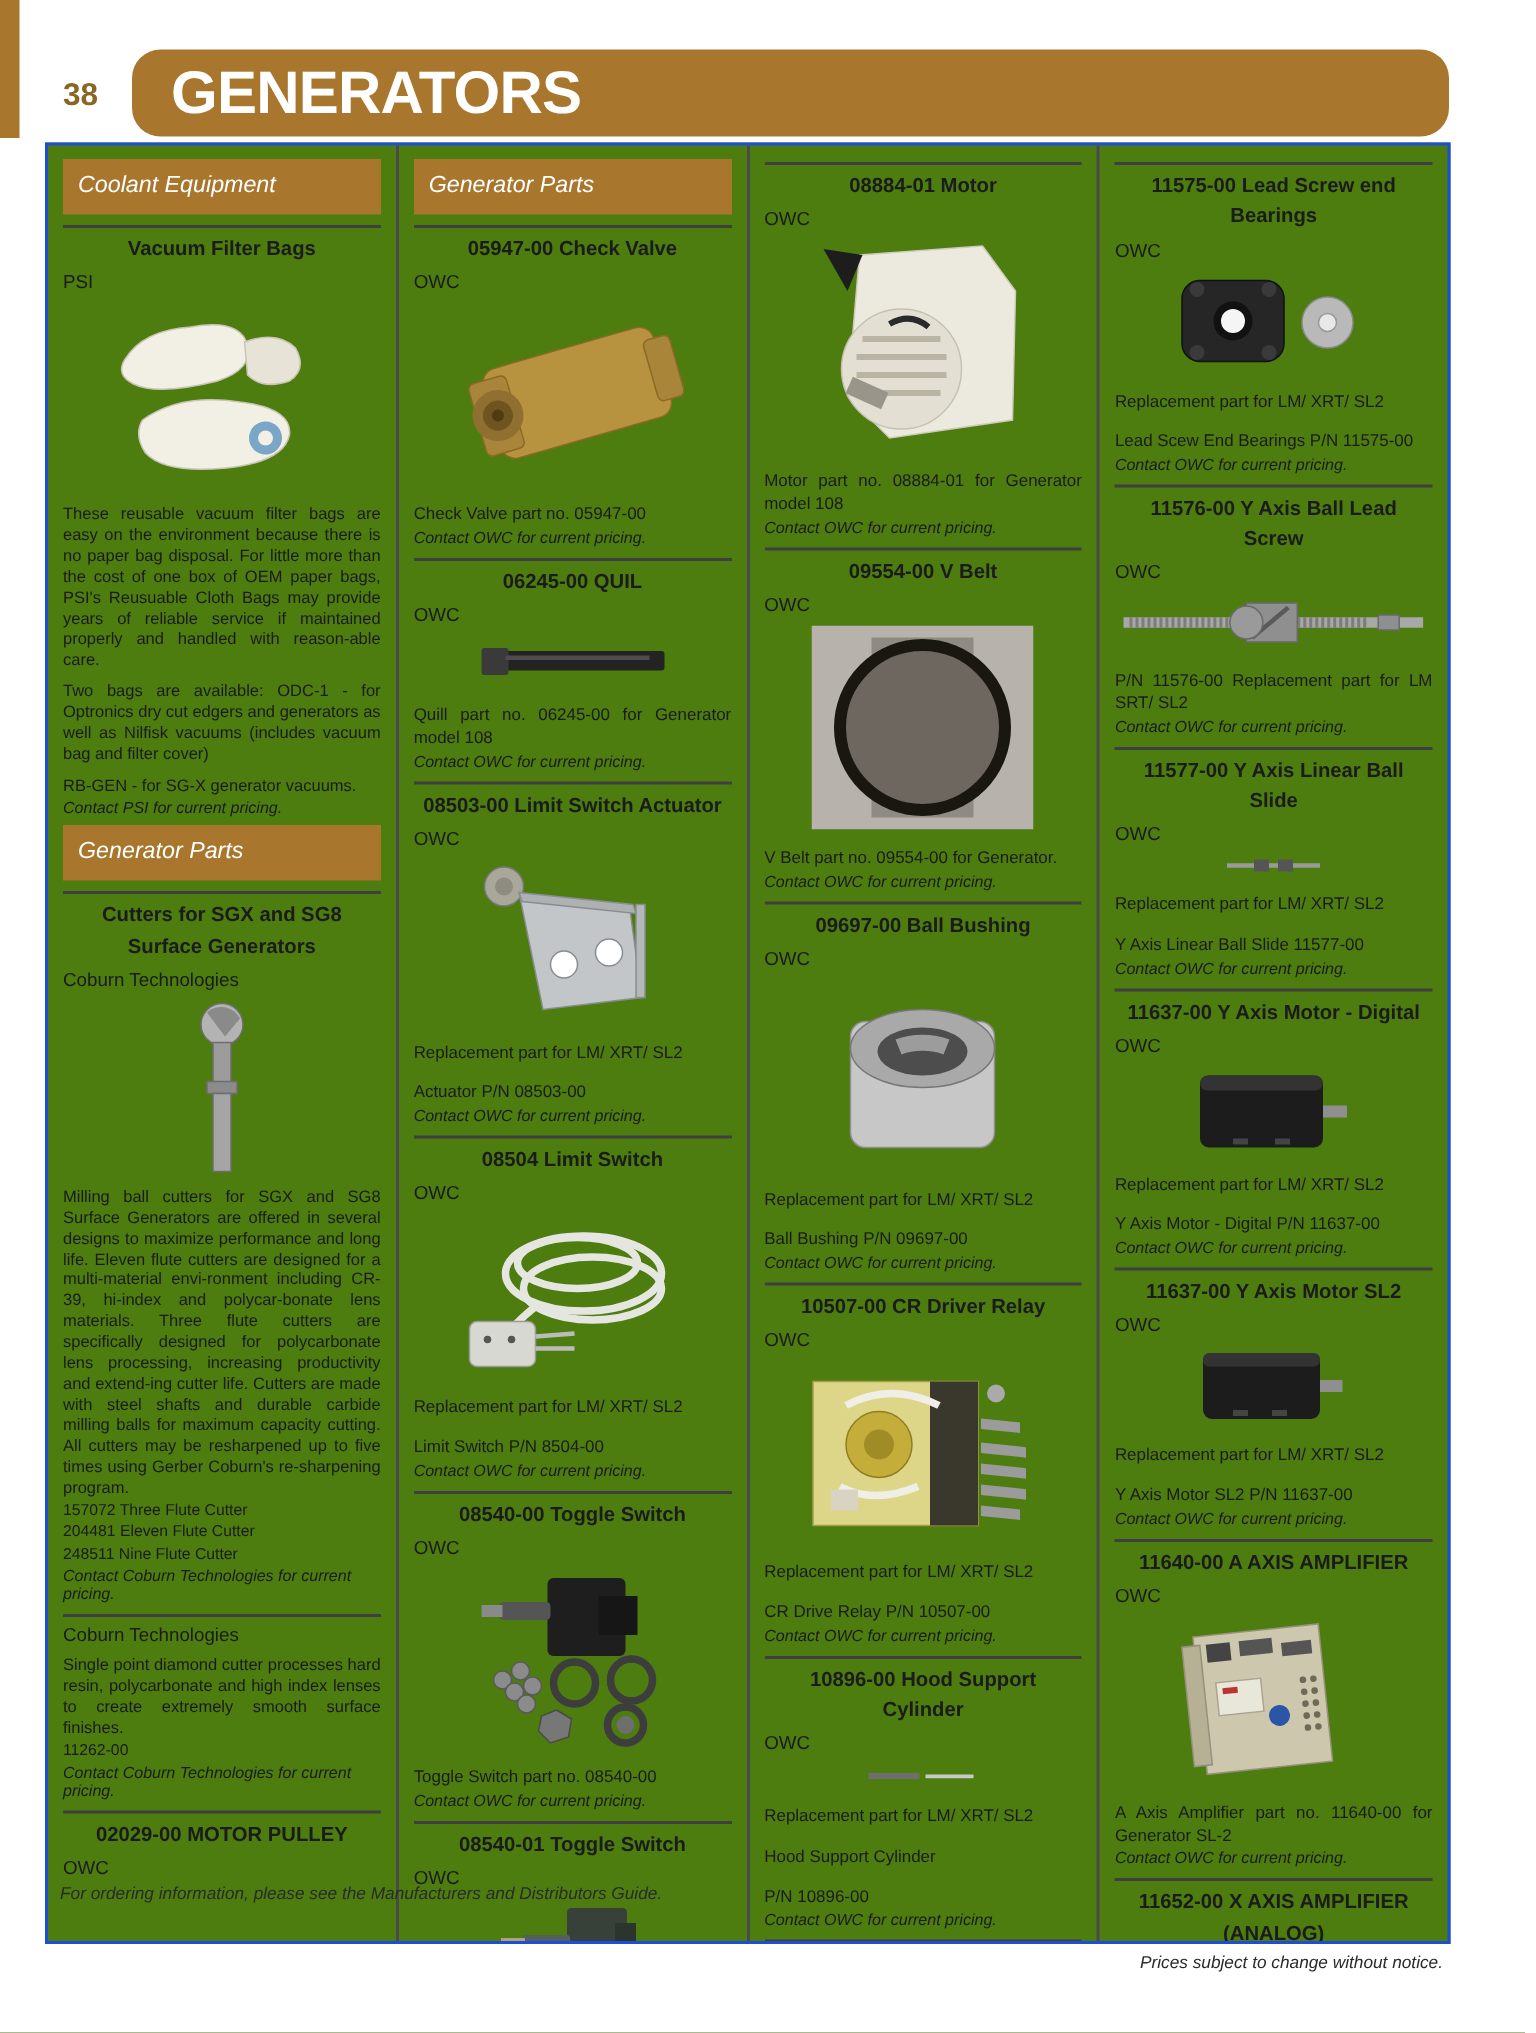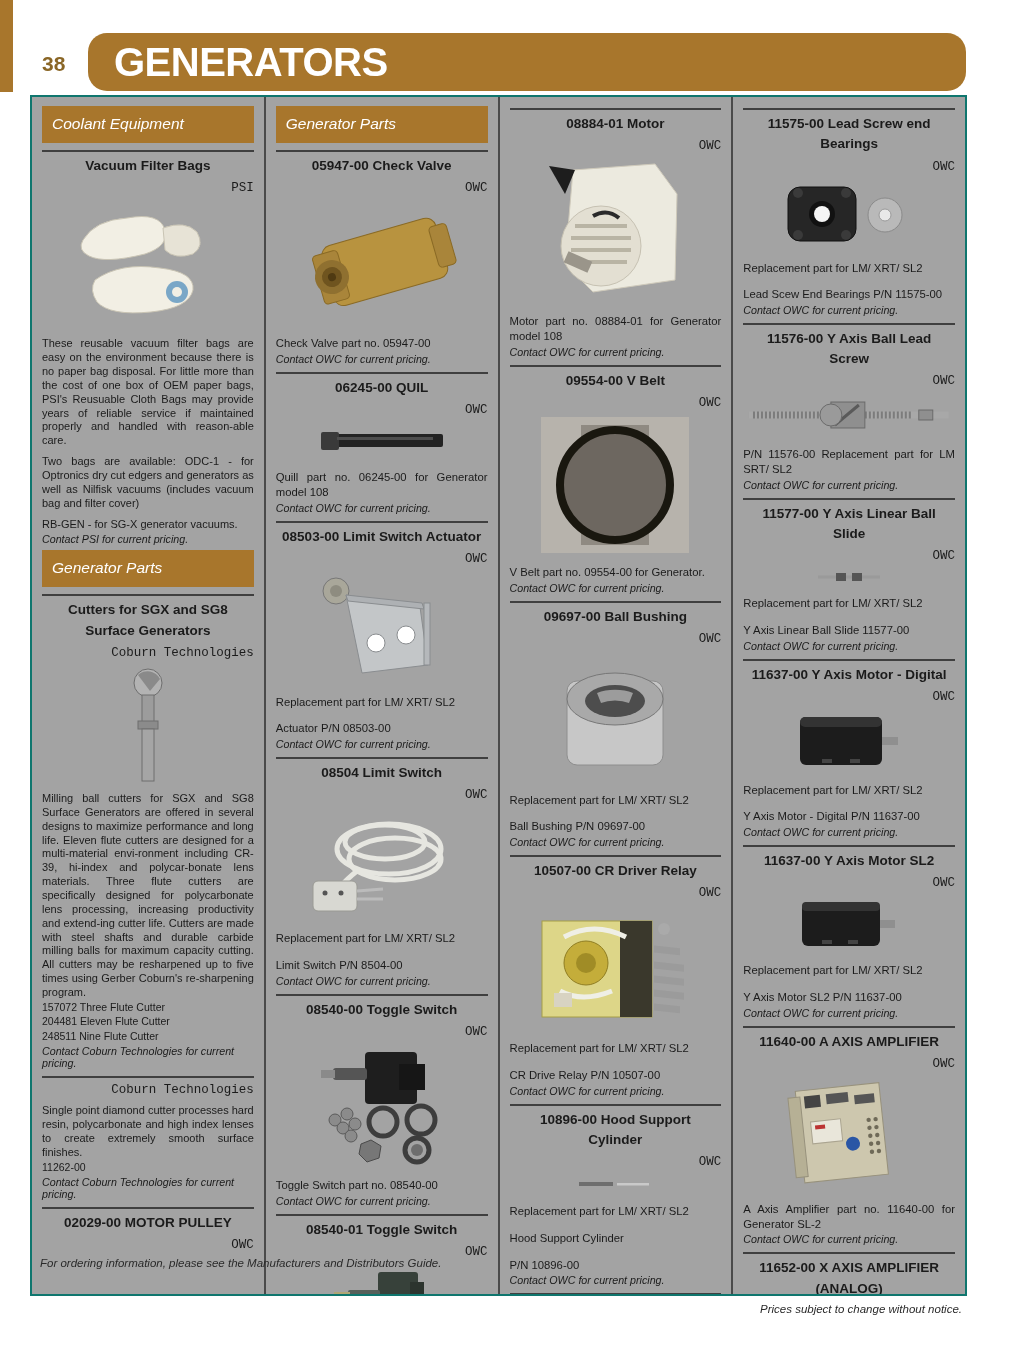--- a/index.html
+++ b/index.html
@@ -6,28 +6,28 @@
   html,body{ margin:0; padding:0; }
   body{ width:1024px; height:1355px; background:#ffffff; position:relative;
         font-family:"Liberation Sans", sans-serif; color:var(--ink);
         -webkit-font-smoothing:antialiased; }
   .left-strip{ position:absolute; left:0; top:0; width:13px; height:92px; background:var(--brown); }
   .page-num{ position:absolute; left:42px; top:52px; font-size:21px; font-weight:bold; color:#8a6626; }
   .header-banner{ position:absolute; left:88px; top:33px; width:878px; height:58px;
                   background:var(--brown); display:flex; align-items:center;border-radius:19px; }
   .header-banner .t{ color:#fff; font-weight:bold; font-size:40px; letter-spacing:-0.5px; padding-left:26px; }
   .content{ position:absolute; left:30px; top:95px; width:937px; height:1201px;
-            border:2px solid #0f766e; background:#a3a3a3; display:flex; box-sizing:border-box; }
+            border:2px solid #1d4ed8; background:#4d7c0f; display:flex; box-sizing:border-box; }
   .column{ flex:1 1 0; padding:4px 10px 2px; box-sizing:border-box; overflow:hidden; }
   .column:not(:last-child){ border-right:2px solid #4a4a4a; }
   .banner{ background:var(--brown); color:#fff; font-style:italic; font-size:15.5px;
            padding:9px 10px 10px; margin:5px 0 2px; }
   .rule{ border-top:2px solid var(--rule); margin:7px 0 0; height:0; }
   .ptitle{ font-size:13.5px; font-weight:bold; text-align:center; margin:4px 6px 0; line-height:1.5; }
-  .brand{ font-size:12.5px; text-align:right; margin-top:5px;font-family:Liberation Mono, monospace; }
+  .brand{ font-size:12.5px; text-align:left; margin-top:5px; }
   .pimg{ display:flex; justify-content:center; align-items:center; margin:7px 0 3px; }
   .para{ font-size:11px; line-height:1.26; text-align:justify; margin:7px 0 0; }
   .desc{ font-size:11.3px; line-height:1.3; text-align:justify; margin:12px 0 0; }
   .small{ font-size:10.5px; line-height:1.28; margin:1px 0 0; }
   .contact{ font-size:10.7px; font-style:italic; margin:2px 0 3px; }
   .footer-left{ position:absolute; left:40px; top:1257px; font-style:italic; font-size:11.5px; color:#2a2a2a; }
   .footer-right{ position:absolute; right:62px; top:1303px; font-style:italic; font-size:11.5px; color:#2a2a2a; }
 </style>
 </head>
 <body>

